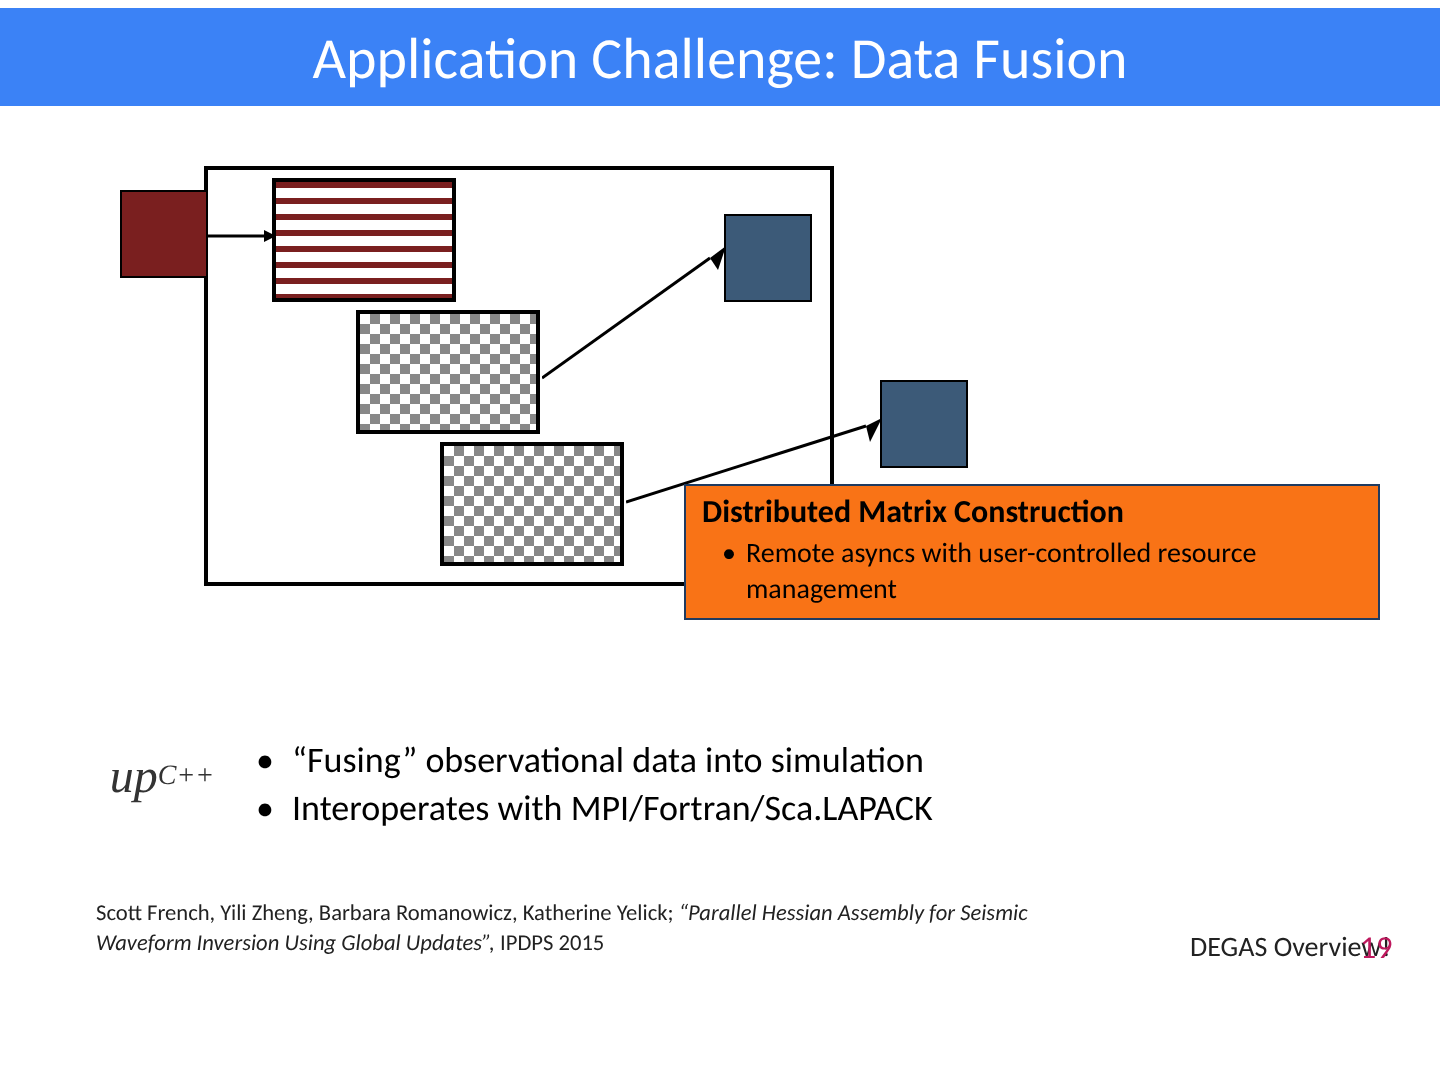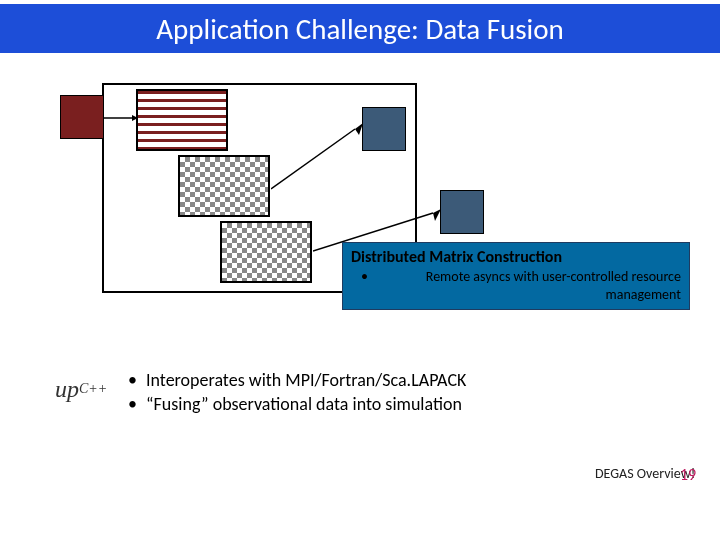--- a/index.html
+++ b/index.html
@@ -3,21 +3,21 @@
 <meta charset="utf-8">
 <style>
   * { box-sizing: border-box; margin: 0; padding: 0; }
   html, body { width: 720px; height: 540px; font-family: Calibri, Arial, sans-serif; background: #fff; color: #000; }
   .slide { position: relative; width: 720px; height: 540px; overflow: hidden; }
 
   .title-bar {
     position: absolute;
     top: 4px; left: 0;
     width: 720px; height: 49px;
-    background: #1d4ed8;
+    background: #3b82f6;
     display: flex; align-items: center; justify-content: center;
   }
   .title-text { color: #fff; font-size: 29px; font-weight: 400; }
 
   .diagram {
     position: absolute;
     top: 75px; left: 60px;
     width: 400px; height: 225px;
   }
   .outer-box {
@@ -63,25 +63,25 @@
   .ch1 { top: 80px; left: 118px; }
   .ch2 { top: 146px; left: 160px; }
 
   .arrow { position: absolute; }
 
   .callout {
     position: absolute;
     top: 242px; left: 342px;
     width: 348px;
     border: 1px solid #1f3b60;
-    background: #0369a1;
+    background: #f97316;
     padding: 4px 8px 6px 8px;
   }
   .callout-title { font-weight: 700; font-size: 16px; margin-bottom: 2px; }
-  .callout ul { list-style: none; padding-left: 10px; text-align: right; }
+  .callout ul { list-style: none; padding-left: 10px; }
   .callout li { font-size: 14px; line-height: 1.25; position: relative; padding-left: 12px; }
   .callout li::before { content: "•"; position: absolute; left: 0; }
 
   .body-bullets {
     position: absolute;
     top: 368px; left: 128px;
     width: 560px;
   }
   .body-bullets ul { list-style: none; }
   .body-bullets li { font-size: 18px; line-height: 1.35; position: relative; padding-left: 18px; }
@@ -160,22 +160,25 @@
     </ul>
   </div>
 
   <div class="upc-logo">
     <span>up</span>
       <span class="pp">C++</span>
   </div>
 
   <div class="body-bullets">
     <ul>
+      <li>“Fusing” observational data into simulation</li>
       <li>Interoperates with MPI/Fortran/Sca.LAPACK</li>
-      <li>“Fusing” observational data into simulation</li>
     </ul>
   </div>
 
+  <div class="citation">
+    <span>Scott French, Yili Zheng, Barbara Romanowicz, Katherine Yelick; </span><span class="ital">“Parallel Hessian Assembly for Seismic Waveform Inversion Using Global Updates”, </span><span>IPDPS 2015</span>
+  </div>
 
   <div class="footer-right">DEGAS Overview!</div>
   <div class="page-num">19</div>
 
 </div>
 
 </body></html>

